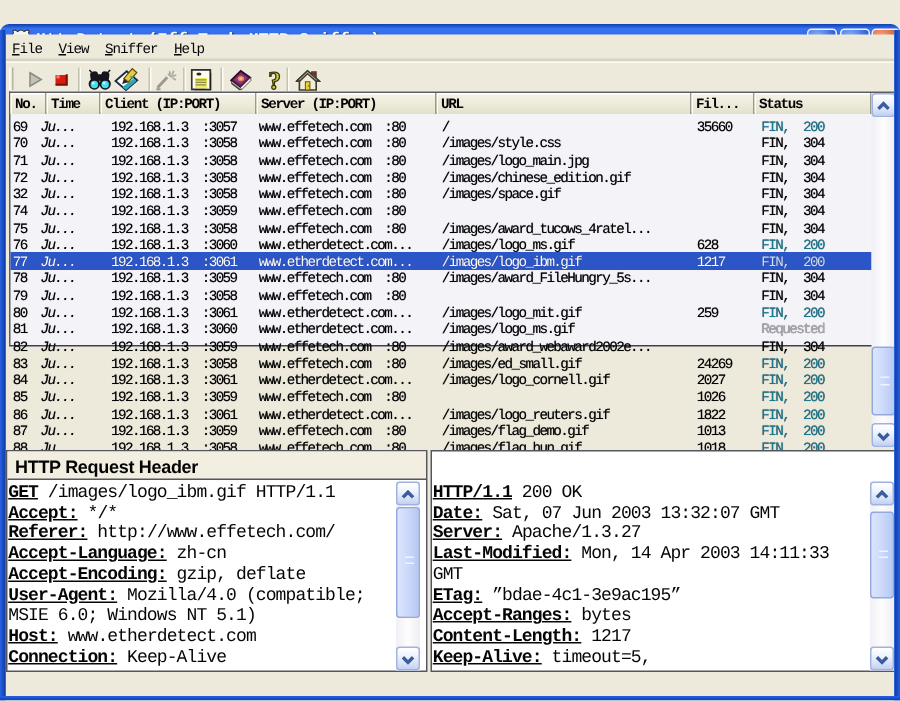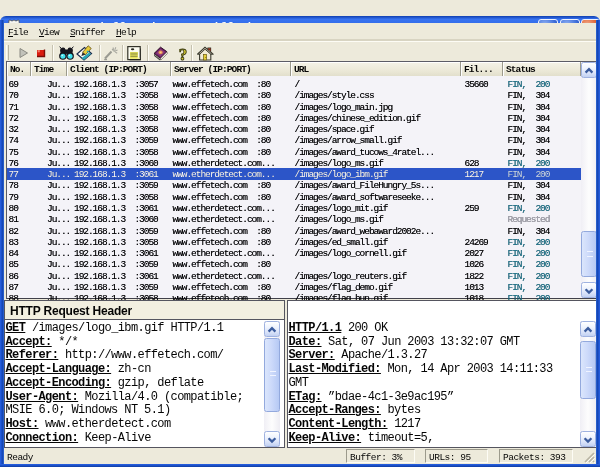--- a/index.html
+++ b/index.html
@@ -28,34 +28,34 @@
   font:9.5px "Liberation Mono",monospace; letter-spacing:-0.7px; color:rgba(0,0,0,0.98); }
 #menubar span { position:absolute; top:4px; }
 #menubar u { text-decoration:underline; }
 
 #toolbar { left:4px; top:41px; width:592px; height:21px; background:#EDEADB;
   border-top:1px solid #fdfcf5; box-shadow:0 -2px 0 #d8d4c2; }
 .ticon { position:absolute; top:3px; width:17px; height:17px; }
 .tsep { position:absolute; top:2.5px; width:2px; height:16px;
   border-left:1px solid #c6c2b0; border-right:1px solid #fdfcf5; }
 
-#list { left:6px; top:61px; width:592px; height:238px; background:#F4F3F8;
+#list { left:6px; top:61px; width:592px; height:170px; background:#F4F3F8;
   border:1px solid #5c5c66; border-bottom:1px solid #40404a; }
 #lhead { position:absolute; left:0; top:0; width:574px; height:14px; background:#EDEADB;
   border-bottom:1px solid #9c9a8c; }
 .hc { position:absolute; top:0; height:14px; background:linear-gradient(180deg,#f5f3e8 0,#ece9d8 60%,#e2dfcc 100%);
   border-right:1px solid #9c9a8c; box-shadow:inset 1px 1px 0 #fff;
   font:bold 9.5px "Liberation Mono",monospace; letter-spacing:-0.9px; color:rgba(0,0,0,0.98); white-space:pre; }
 .hc i { font-style:normal; position:absolute; left:3px; top:2px; }
 .row { position:absolute; left:0px; width:574px; height:11.3px;
   font:9.5px "Liberation Mono",monospace; letter-spacing:-1.05px; color:rgba(0,0,0,0.98); white-space:pre;
   text-shadow:0 0 0.45px rgba(20,20,30,0.65); }
 .row span { position:absolute; top:0.8px; }
 .row.sel { background:#2c55c8; color:rgba(255,255,255,0.99); }
-.cn { left:1.5px; } .ct { left:40px; } .cc { left:67px; } .cs { left:165.5px; }
+.cn { left:1.5px; } .ct { left:20px;font-style:italic; } .cc { left:67px; } .cs { left:165.5px; }
 .cu { left:287.5px; } .cf { left:457.5px; } .cst { left:500.5px; }
 .st-t { color:rgba(23,119,143,0.98); } .st-k { color:rgba(0,0,0,0.98); } .st-g { color:rgba(169,169,178,0.98); } .st-w { color:rgba(207,224,248,0.98); }
 
 .vsb { position:absolute; width:16px; background:linear-gradient(90deg,#f0eff5 0,#fdfdfd 50%,#eeedf3 100%); }
 .sbtn { position:absolute; left:0; width:16px; height:16px; border-radius:2.5px;
   background:linear-gradient(180deg,#ffffff 0,#eef3fd 40%,#d7e1f8 75%,#c2d1f2 100%);
   border:1px solid #9fb2e0; }
 .sbtn svg { position:absolute; left:0; top:1px; }
 .sthumb { position:absolute; left:0; width:16px; border-radius:2.5px;
   background:linear-gradient(90deg,#dbe6fc 0,#cddafa 45%,#b6c9f4 100%);
@@ -187,26 +187,26 @@
       <div class="hc" style="left:284px;width:170px"><i>URL</i></div>
       <div class="hc" style="left:164px;width:120px"><i>Server (IP:PORT)</i></div>
       <div class="hc" style="left:454px;width:42px"><i>Fil...</i></div>
       <div class="hc" style="left:496px;width:78px"><i>Status</i></div>
     </div>
 <div class="row" style="top:16.2px"><span class="cn">69</span><span class="ct">Ju...</span><span class="cc">192.168.1.3  :3057</span><span class="cs">www.effetech.com  :80</span><span class="cu">/</span><span class="cf">35660</span><span class="cst st-t">FIN,  200</span></div>
 <div class="row" style="top:27.5px"><span class="cn">70</span><span class="ct">Ju...</span><span class="cc">192.168.1.3  :3058</span><span class="cs">www.effetech.com  :80</span><span class="cu">/images/style.css</span><span class="cf"></span><span class="cst st-k">FIN,  304</span></div>
 <div class="row" style="top:38.8px"><span class="cn">71</span><span class="ct">Ju...</span><span class="cc">192.168.1.3  :3058</span><span class="cs">www.effetech.com  :80</span><span class="cu">/images/logo_main.jpg</span><span class="cf"></span><span class="cst st-k">FIN,  304</span></div>
 <div class="row" style="top:50.0px"><span class="cn">72</span><span class="ct">Ju...</span><span class="cc">192.168.1.3  :3058</span><span class="cs">www.effetech.com  :80</span><span class="cu">/images/chinese_edition.gif</span><span class="cf"></span><span class="cst st-k">FIN,  304</span></div>
 <div class="row" style="top:61.3px"><span class="cn">32</span><span class="ct">Ju...</span><span class="cc">192.168.1.3  :3058</span><span class="cs">www.effetech.com  :80</span><span class="cu">/images/space.gif</span><span class="cf"></span><span class="cst st-k">FIN,  304</span></div>
-<div class="row" style="top:72.6px"><span class="cn">74</span><span class="ct">Ju...</span><span class="cc">192.168.1.3  :3059</span><span class="cs">www.effetech.com  :80</span><span class="cu">/images/arrow_small.gif</span><span class="cf"></span><span class="cst st-k">FIN,  304</span></div>
+<div class="row" style="top:72.6px"><span class="cn">74</span><span class="ct">Ju...</span><span class="cc">192.168.1.3  :3059</span><span class="cs">www.effetech.com  :80</span><span class="cf"></span><span class="cst st-k">FIN,  304</span></div>
 <div class="row" style="top:83.9px"><span class="cn">75</span><span class="ct">Ju...</span><span class="cc">192.168.1.3  :3058</span><span class="cs">www.effetech.com  :80</span><span class="cu">/images/award_tucows_4ratel...</span><span class="cf"></span><span class="cst st-k">FIN,  304</span></div>
 <div class="row" style="top:95.2px"><span class="cn">76</span><span class="ct">Ju...</span><span class="cc">192.168.1.3  :3060</span><span class="cs">www.etherdetect.com...</span><span class="cu">/images/logo_ms.gif</span><span class="cf">628</span><span class="cst st-t">FIN,  200</span></div>
 <div class="row sel" style="top:106.4px"><span class="cn">77</span><span class="ct">Ju...</span><span class="cc">192.168.1.3  :3061</span><span class="cs">www.etherdetect.com...</span><span class="cu">/images/logo_ibm.gif</span><span class="cf">1217</span><span class="cst st-w">FIN,  200</span></div>
 <div class="row" style="top:117.7px"><span class="cn">78</span><span class="ct">Ju...</span><span class="cc">192.168.1.3  :3059</span><span class="cs">www.effetech.com  :80</span><span class="cu">/images/award_FileHungry_5s...</span><span class="cf"></span><span class="cst st-k">FIN,  304</span></div>
-<div class="row" style="top:129.0px"><span class="cn">79</span><span class="ct">Ju...</span><span class="cc">192.168.1.3  :3058</span><span class="cs">www.effetech.com  :80</span><span class="cu">/images/award_softwareseeke...</span><span class="cf"></span><span class="cst st-k">FIN,  304</span></div>
+<div class="row" style="top:129.0px"><span class="cn">79</span><span class="ct">Ju...</span><span class="cc">192.168.1.3  :3058</span><span class="cs">www.effetech.com  :80</span><span class="cf"></span><span class="cst st-k">FIN,  304</span></div>
 <div class="row" style="top:140.3px"><span class="cn">80</span><span class="ct">Ju...</span><span class="cc">192.168.1.3  :3061</span><span class="cs">www.etherdetect.com...</span><span class="cu">/images/logo_mit.gif</span><span class="cf">259</span><span class="cst st-t">FIN,  200</span></div>
 <div class="row" style="top:151.6px"><span class="cn">81</span><span class="ct">Ju...</span><span class="cc">192.168.1.3  :3060</span><span class="cs">www.etherdetect.com...</span><span class="cu">/images/logo_ms.gif</span><span class="cf"></span><span class="cst st-g">Requested</span></div>
 <div class="row" style="top:162.8px"><span class="cn">82</span><span class="ct">Ju...</span><span class="cc">192.168.1.3  :3059</span><span class="cs">www.effetech.com  :80</span><span class="cu">/images/award_webaward2002e...</span><span class="cf"></span><span class="cst st-k">FIN,  304</span></div>
 <div class="row" style="top:174.1px"><span class="cn">83</span><span class="ct">Ju...</span><span class="cc">192.168.1.3  :3058</span><span class="cs">www.effetech.com  :80</span><span class="cu">/images/ed_small.gif</span><span class="cf">24269</span><span class="cst st-t">FIN,  200</span></div>
 <div class="row" style="top:185.4px"><span class="cn">84</span><span class="ct">Ju...</span><span class="cc">192.168.1.3  :3061</span><span class="cs">www.etherdetect.com...</span><span class="cu">/images/logo_cornell.gif</span><span class="cf">2027</span><span class="cst st-t">FIN,  200</span></div>
 <div class="row" style="top:196.7px"><span class="cn">85</span><span class="ct">Ju...</span><span class="cc">192.168.1.3  :3059</span><span class="cs">www.effetech.com  :80</span><span class="cf">1026</span><span class="cst st-t">FIN,  200</span></div>
 <div class="row" style="top:208.0px"><span class="cn">86</span><span class="ct">Ju...</span><span class="cc">192.168.1.3  :3061</span><span class="cs">www.etherdetect.com...</span><span class="cu">/images/logo_reuters.gif</span><span class="cf">1822</span><span class="cst st-t">FIN,  200</span></div>
 <div class="row" style="top:219.2px"><span class="cn">87</span><span class="ct">Ju...</span><span class="cc">192.168.1.3  :3059</span><span class="cs">www.effetech.com  :80</span><span class="cu">/images/flag_demo.gif</span><span class="cf">1013</span><span class="cst st-t">FIN,  200</span></div>
 <div class="row" style="top:230.5px"><span class="cn">88</span><span class="ct">Ju...</span><span class="cc">192.168.1.3  :3058</span><span class="cs">www.effetech.com  :80</span><span class="cu">/images/flag_hun.gif</span><span class="cf">1018</span><span class="cst st-t">FIN,  200</span></div>
     <div class="vsb" style="left:574px;top:0;height:236px">
@@ -267,32 +267,16 @@
           </svg>
         </div>
       <div class="sthumb" style="top:20px;height:58px"></div>
       <div class="sbtn" style="bottom:0">
           <svg width="14" height="14">
             <path d="M3.6 5.2 L7 8.6 L10.4 5.2" stroke="#3b5c9e" stroke-width="2.3" fill="none"></path>
           </svg>
         </div>
     </div>
   </div>
-  <div class="abs" id="sbar">
-    <span id="ready">Ready</span>
-    <div class="sbox" style="left:342px;width:69px">
-        <span>Buffer: 3%</span>
-      </div>
-    <div class="sbox" style="left:421px;width:63px">
-        <span>URLs: 95</span>
-      </div>
-    <div class="sbox" style="left:495px;width:74px">
-        <span>Packets: 393</span>
-      </div>
-    <div id="grip"><svg width="15" height="15">
-      <path d="M13 4 L4 13 M13 8 L8 13 M13 12 L12 13" stroke="#b8b4a2" stroke-width="1.6"></path>
-      <path d="M14 5 L5 14 M14 9 L9 14 M14 13 L13 14" stroke="#fdfcf5" stroke-width="1"></path>
-    </svg></div>
-  </div>
   <div class="abs" id="bl"></div>
   <div class="abs" id="br"></div>
   <div class="abs" id="bb"></div>
 </div>
 
 </body></html>

